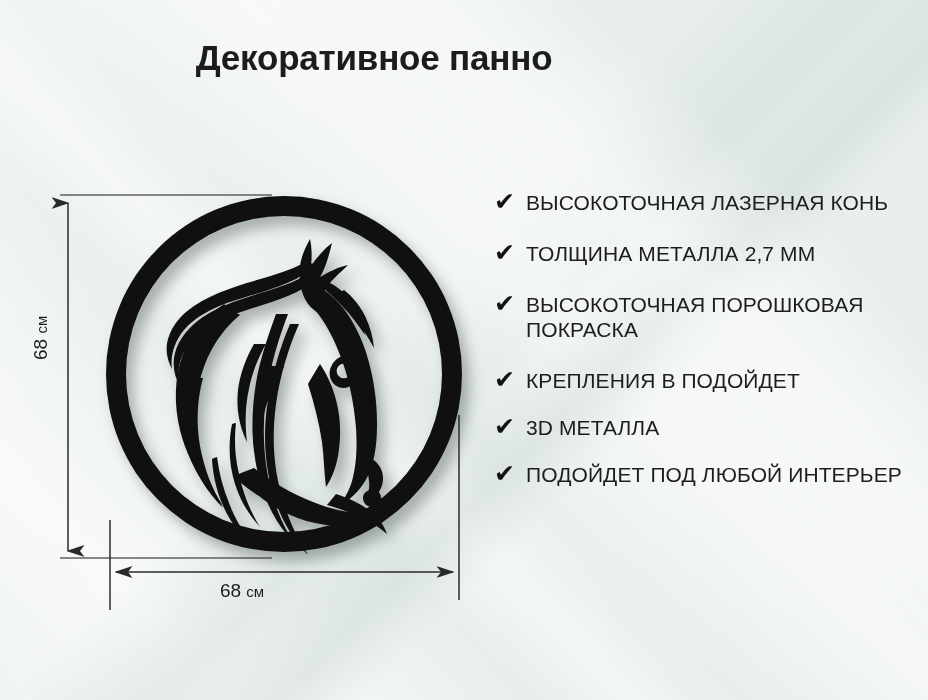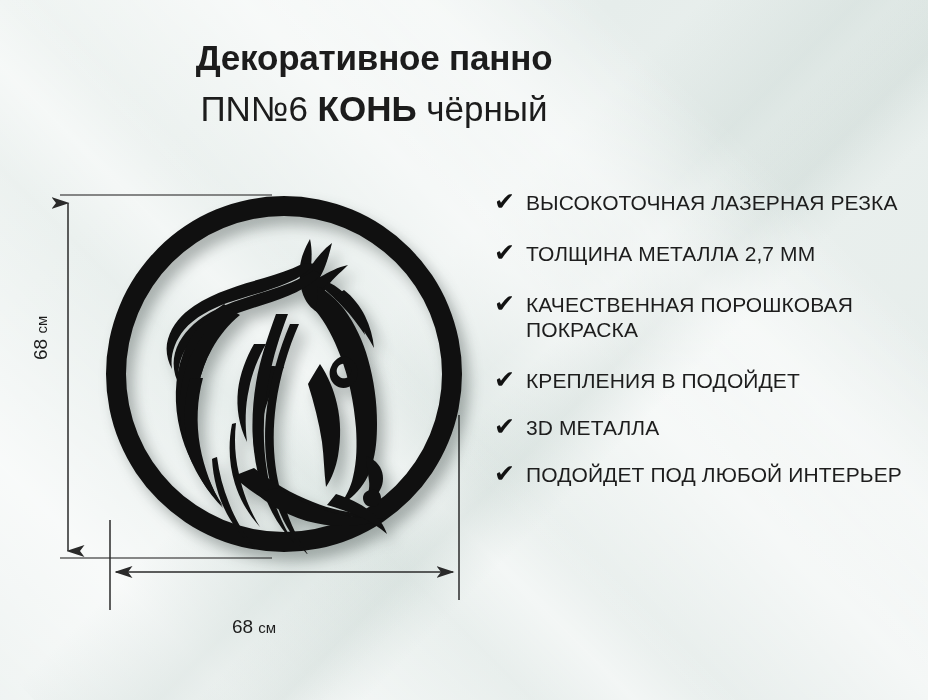--- a/index.html
+++ b/index.html
@@ -109,23 +109,22 @@
     font-weight:400;
     white-space:nowrap;
   }
   .dim-label .unit { font-size:15px; }
   #dim-label-height {
     left:30px; top:360px;
     transform:rotate(-90deg);
     transform-origin:left top;
   }
   #dim-label-width {
-    left:12px; top:580px; width:484px;
+    left:0; top:580px; width:484px;
     text-align:center;
-    margin-top:36px;
   }
 
   
   #features {
     position:absolute; left:494px; top:190px; width:420px;
     z-index:6;
   }
   .feature-row {
     display:flex;
     align-items:flex-start;
@@ -156,23 +155,20 @@
 
   <div class="streak s1"></div>
   <div class="streak d1"></div>
   <div class="streak s2"></div>
   <div class="streak s3"></div>
   <div class="streak d2"></div>
   <div class="streak s4"></div>
 
   <div id="title-block">
     <div id="title-main">Декоративное панно</div>
-    <div id="subtitle">
-      <span>ПN№6 </span><span class="bold">КОНЬ</span><span> чёрный</span>
-    </div>
   </div>
 
   <div id="product-area">
 
     <svg id="dimension-svg" width="490" height="700" viewBox="0 0 490 700">
       <defs>
         <marker id="arrowUp" markerWidth="10" markerHeight="12" refX="5" refY="1" orient="auto">
           <path d="M5 0 L9 12 L5 9 L1 12 Z" fill="#2a2a2a"></path>
         </marker>
         <marker id="arrowDown" markerWidth="10" markerHeight="12" refX="5" refY="11" orient="auto">
@@ -284,31 +280,31 @@
         <path d="M240 96 c9 7 16 16 21 26 c5 10 8 21 9 32
                  c-6 -11 -13 -22 -21 -31 c-6 -8 -13 -15 -20 -21 c4 -2 8 -4 11 -6 Z"></path>
       </g>
     </svg>
   </div>
 
   <div id="features">
 
     <div class="feature-row">
       <span class="check-icon">✔</span>
-      <span class="feature-text">ВЫСОКОТОЧНАЯ ЛАЗЕРНАЯ РЕЗКА</span>
+      <span class="feature-text">ВЫСОКОТОЧНАЯ ЛАЗЕРНАЯ КОНЬ</span>
     </div>
 
     <div class="feature-row">
       <span class="check-icon">✔</span>
       <span class="feature-text">ТОЛЩИНА МЕТАЛЛА 2,7 ММ</span>
     </div>
 
     <div class="feature-row">
       <span class="check-icon">✔</span>
-      <span class="feature-text">КАЧЕСТВЕННАЯ ПОРОШКОВАЯ ПОКРАСКА</span>
+      <span class="feature-text">ВЫСОКОТОЧНАЯ ПОРОШКОВАЯ ПОКРАСКА</span>
     </div>
 
     <div class="feature-row tight">
       <span class="check-icon">✔</span>
       <span class="feature-text">КРЕПЛЕНИЯ В ПОДОЙДЕТ</span>
     </div>
 
     <div class="feature-row tight">
       <span class="check-icon">✔</span>
       <span class="feature-text">3D МЕТАЛЛА</span>

